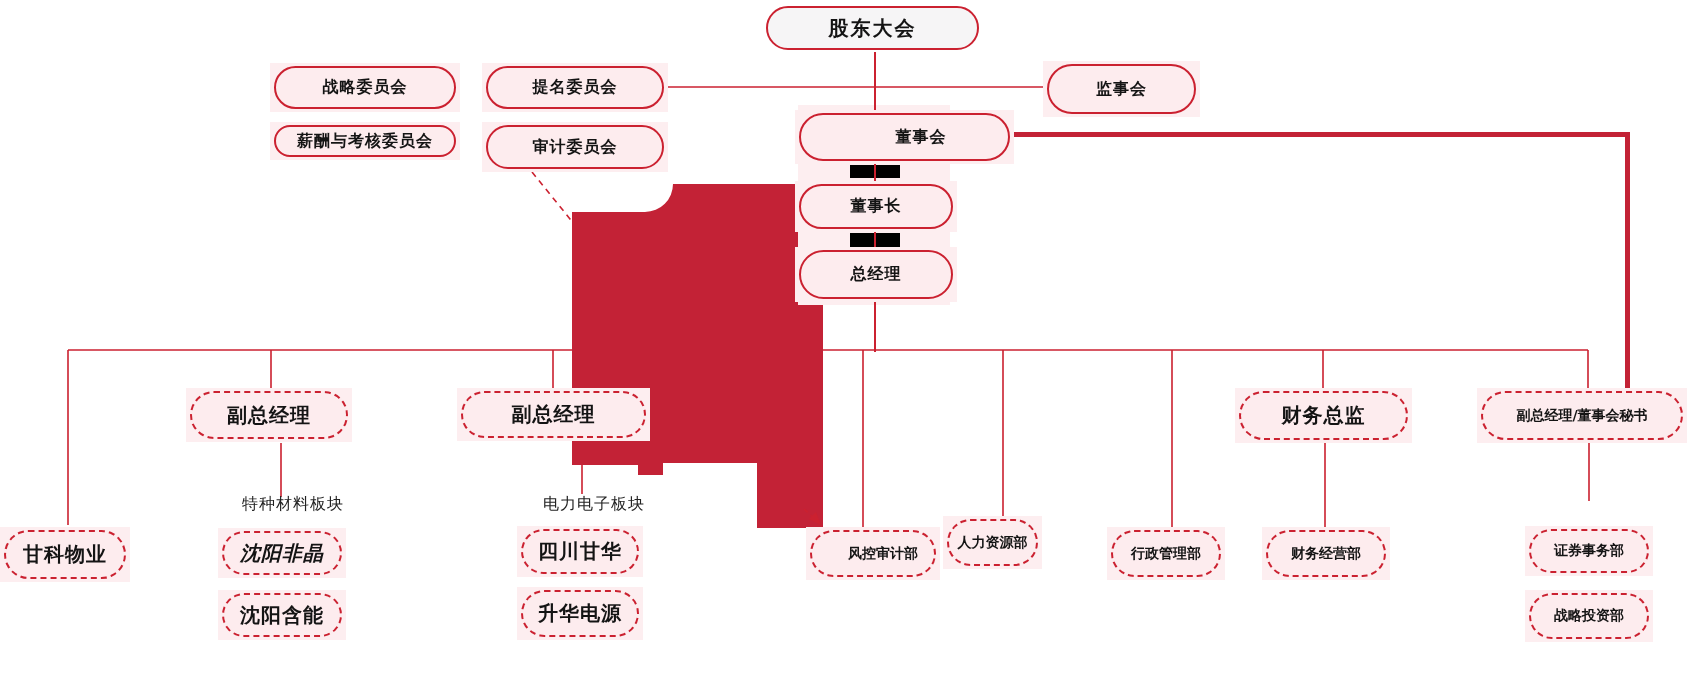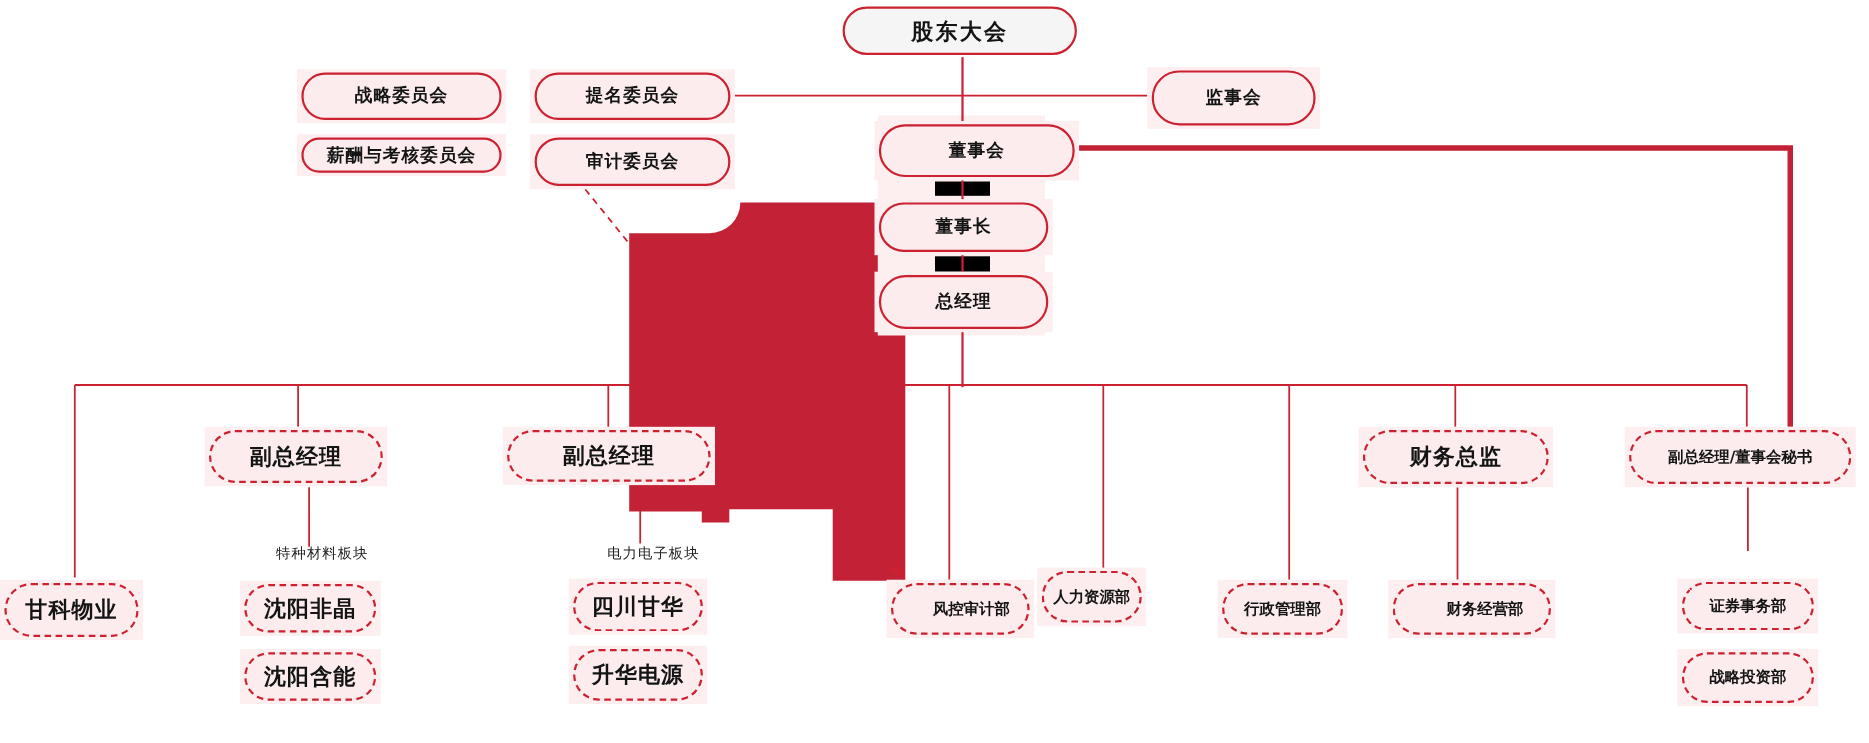--- a/index.html
+++ b/index.html
@@ -32,21 +32,21 @@
     border:2px solid var(--border-red);background:var(--fill-pink);
   }
   .node.dashed .pill{border-style:dashed;}
   .node.light{background:transparent;}
   .node.light .pill{background:var(--light-fill);}
   .node .node-label{position:relative;z-index:1;}
   .node.big{font-size:20px;letter-spacing:2px;}
   .node.small{font-size:20px;}
   .node.xsmall{font-size:14px;letter-spacing:0;}
   .plain-label{
-    position:absolute;z-index:5;font-size:13px;font-weight:normal;
+    position:absolute;z-index:5;font-size:16px;font-weight:normal;
     text-align:center;letter-spacing:1px;color:#222222;
   }
 </style>
 </head>
 <body>
 
 <div id="stage">
 
   <svg id="wires" width="1699" height="675" viewBox="0 0 1699 675">
 
@@ -89,21 +89,21 @@
   <div class="node" style="left:482px;top:122px;width:186px;height:50px;">
     <span class="pill"></span>
     <span class="node-label">审计委员会</span>
   </div>
 
   <div class="node" style="left:1043px;top:61px;width:157px;height:56px;text-align:center;">
     <span class="pill"></span>
     <span class="node-label">监事会</span>
   </div>
 
-  <div class="node" style="left:795px;top:110px;width:186px;height:54px;">
+  <div class="node" style="left:795px;top:110px;width:186px;height:54px;padding-left:33px;">
     <span class="pill"></span>
     <span class="node-label">董事会</span>
   </div>
   <div class="node" style="left:795px;top:181px;width:162px;height:51px;">
     <span class="pill"></span>
     <span class="node-label">董事长</span>
   </div>
   <div class="node" style="left:795px;top:247px;width:162px;height:55px;">
     <span class="pill"></span>
     <span class="node-label">总经理</span>
@@ -126,21 +126,21 @@
     <span class="node-label">副总经理/董事会秘书</span>
   </div>
 
   <div class="plain-label" style="left:235px;top:494px;width:116px;">特种材料板块</div>
   <div class="plain-label" style="left:536px;top:494px;width:116px;">电力电子板块</div>
 
   <div class="node dashed small" style="left:0px;top:527px;width:130px;height:55px;">
     <span class="pill"></span>
     <span class="node-label">甘科物业</span>
   </div>
-  <div class="node dashed small" style="left:218px;top:528px;width:128px;height:50px;">
+  <div class="node dashed small" style="left:218px;top:528px;width:128px;height:50px;font-style:italic;">
     <span class="pill"></span>
     <span class="node-label">沈阳非晶</span>
   </div>
   <div class="node dashed small" style="left:218px;top:590px;width:128px;height:50px;">
     <span class="pill"></span>
     <span class="node-label">沈阳含能</span>
   </div>
   <div class="node dashed small" style="left:517px;top:526px;width:126px;height:51px;">
     <span class="pill"></span>
     <span class="node-label">四川甘华</span>
@@ -155,21 +155,21 @@
     <span class="node-label">风控审计部</span>
   </div>
   <div class="node dashed xsmall" style="left:943px;top:516px;width:99px;height:53px;align-items:center;">
     <span class="pill"></span>
     <span class="node-label">人力资源部</span>
   </div>
   <div class="node dashed xsmall" style="left:1107px;top:527px;width:118px;height:53px;">
     <span class="pill"></span>
     <span class="node-label">行政管理部</span>
   </div>
-  <div class="node dashed xsmall" style="left:1262px;top:527px;width:128px;height:53px;padding-left:24px;">
+  <div class="node dashed xsmall" style="left:1262px;top:527px;width:128px;height:53px;">
     <span class="pill"></span>
     <span class="node-label">财务经营部</span>
   </div>
   <div class="node dashed xsmall" style="left:1525px;top:526px;width:128px;height:50px;">
     <span class="pill"></span>
     <span class="node-label">证券事务部</span>
   </div>
   <div class="node dashed xsmall" style="left:1525px;top:590px;width:128px;height:52px;">
     <span class="pill"></span>
     <span class="node-label">战略投资部</span>

